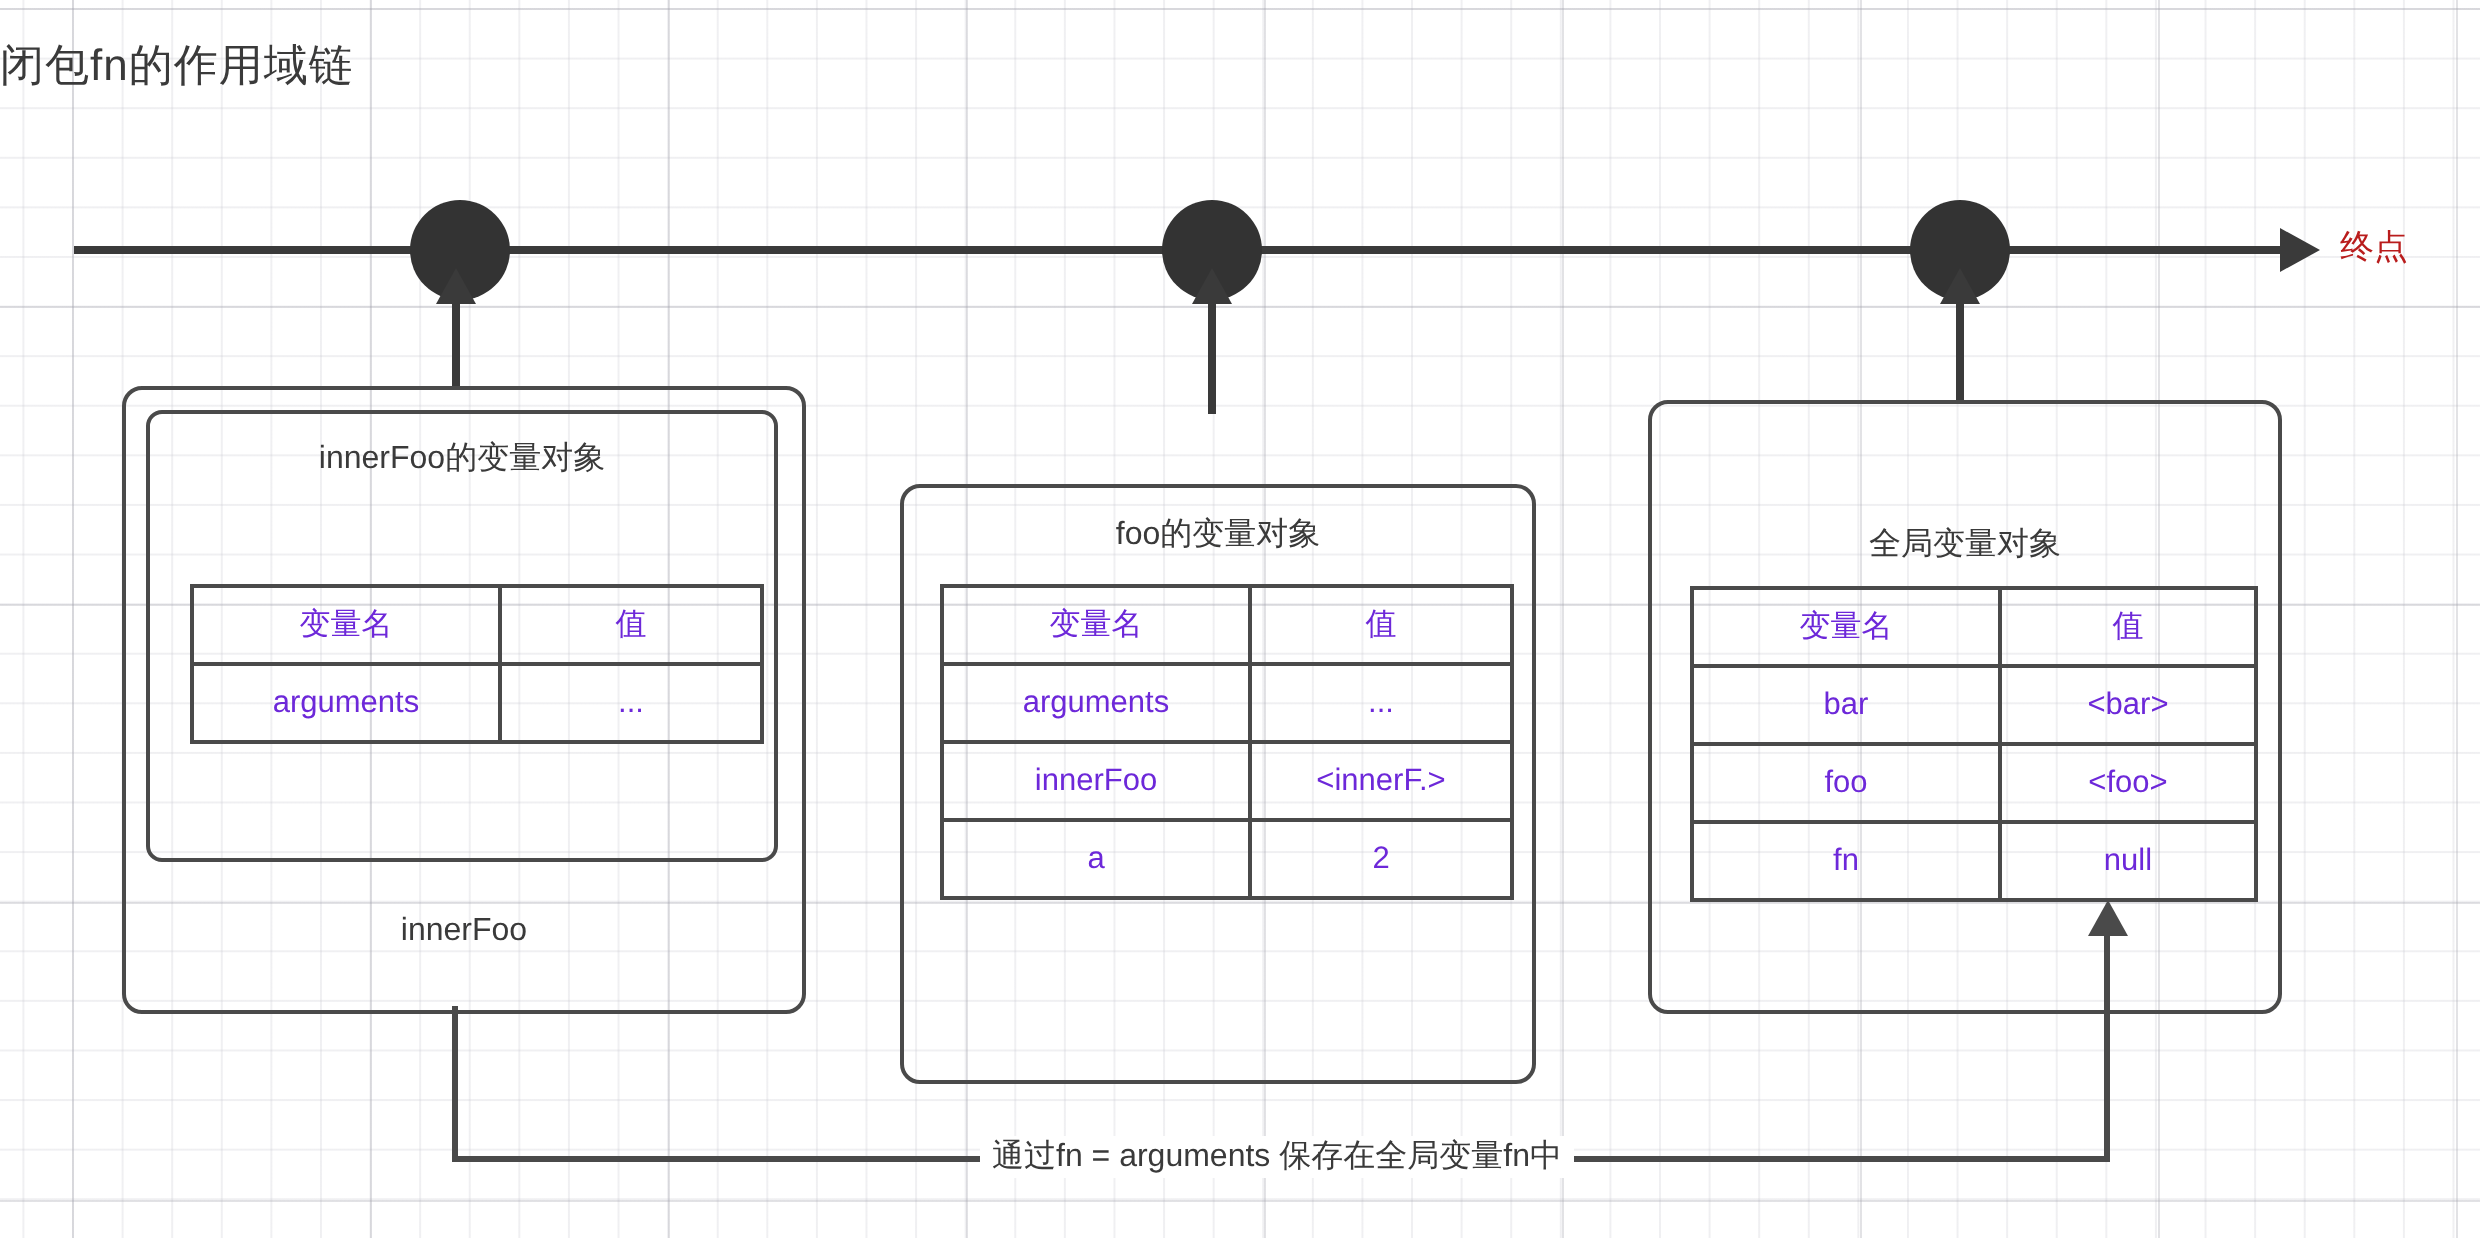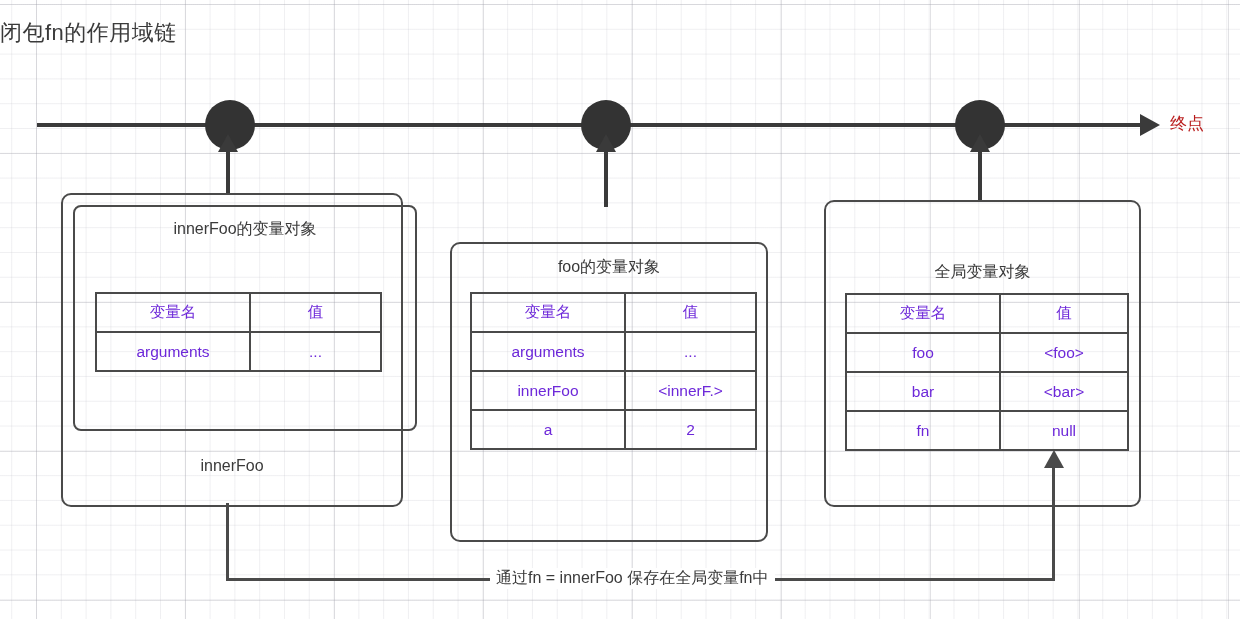--- a/index.html
+++ b/index.html
@@ -55,21 +55,20 @@
   }
 
   
   .obox{
     position:absolute;border:2.5px solid #4a4a4a;border-radius:10px;
     background:transparent;
   }
   .ibox{
     position:absolute;border:2.5px solid #4a4a4a;border-radius:8px;
     background:transparent;
-    padding-left:28px;
   }
   .box-title{
     position:absolute;width:100%;text-align:center;font-size:16px;color:#3a3a3a;
   }
   .box-footer{
     position:absolute;width:100%;text-align:center;font-size:16px;color:#3a3a3a;
   }
 
   
   table.vtable{
@@ -168,33 +167,33 @@
     <div class="box-title" style="left:0;top:20px;margin-top:40px;">全局变量对象</div>
   </div>
 
   <table class="vtable" style="left:845px;top:293px;width:270px;">
     <tbody>
         <tr>
       <td style="width:148px;">变量名</td>
       <td style="width:122px;">值</td>
     </tr>
     <tr>
+      <td>bar</td>
+      <td>&lt;bar&gt;</td>
+    </tr>
+    <tr>
       <td>foo</td>
       <td>&lt;foo&gt;</td>
-    </tr>
-    <tr>
-      <td>bar</td>
-      <td>&lt;bar&gt;</td>
     </tr>
     <tr>
       <td>fn</td>
       <td>null</td>
     </tr>
   </tbody>
     </table>
 
   <div class="conn" style="left:226px;top:503px;width:3px;height:77px;"></div>
   <div class="conn" style="left:226px;top:578px;width:829px;height:3px;"></div>
   <div class="conn" style="left:1052px;top:468px;width:3px;height:112px;"></div>
   <div class="conn-arrow" style="left:1044px;top:450px;"></div>
-  <div class="conn-label" style="left:490px;top:568px;">通过fn = innerFoo 保存在全局变量fn中</div>
+  <div class="conn-label" style="left:490px;top:568px;">通过fn = arguments 保存在全局变量fn中</div>
 
 </div>
 
 </body></html>

